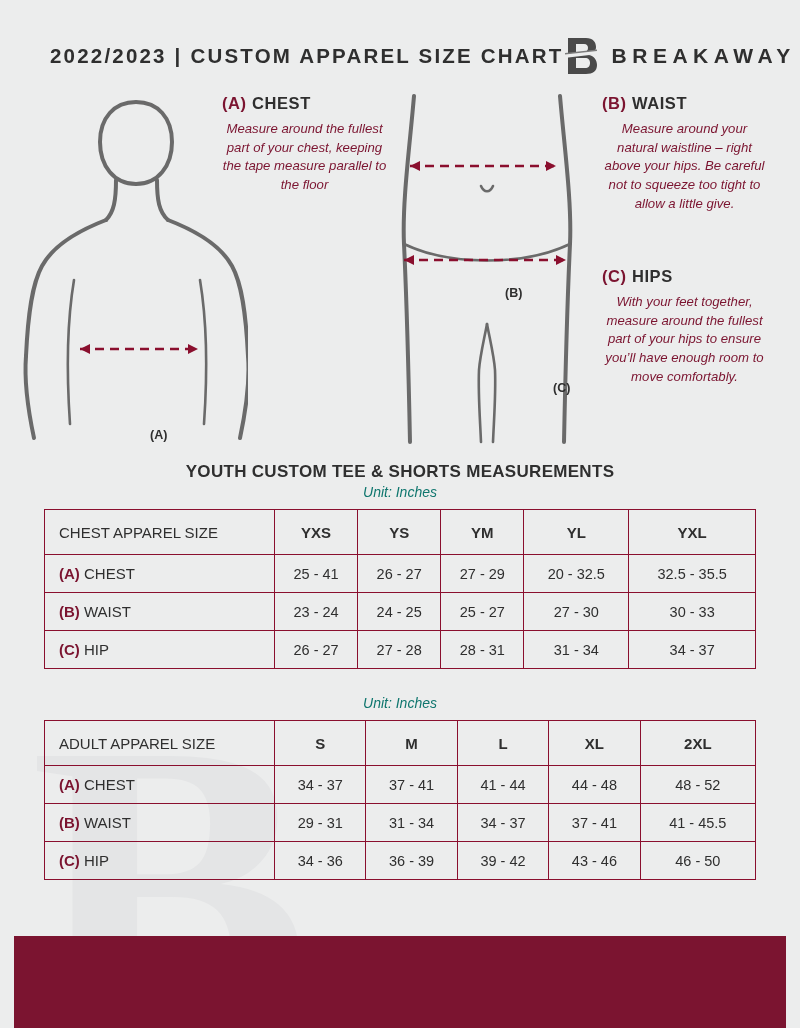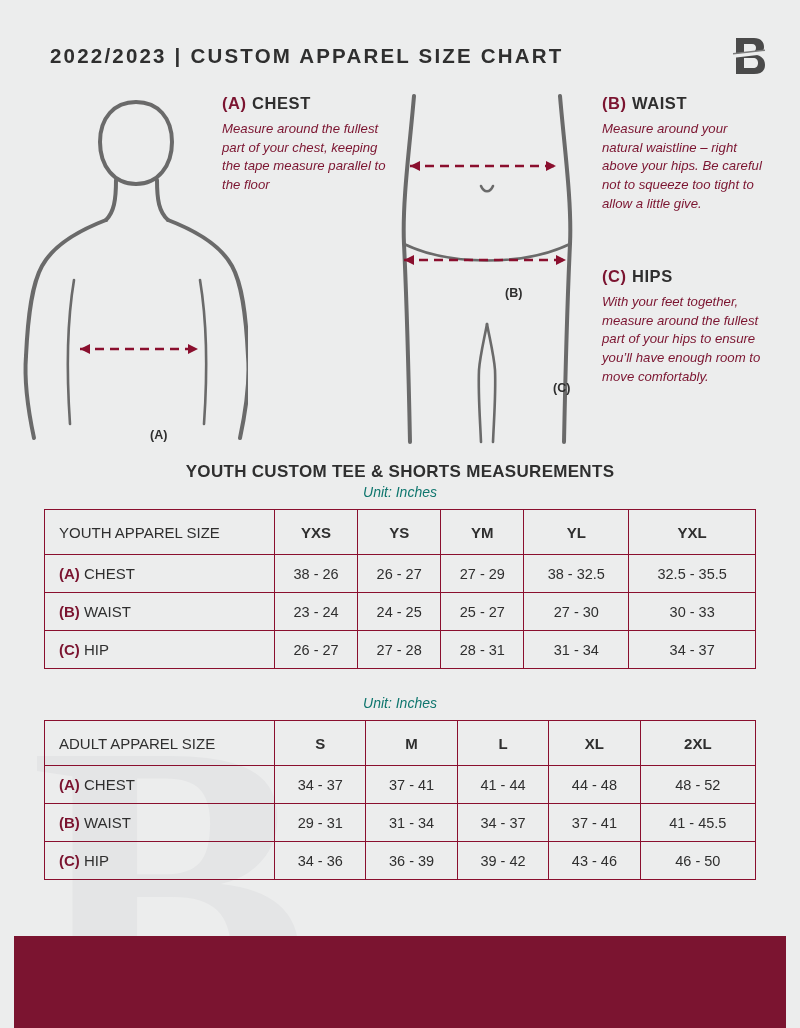--- a/index.html
+++ b/index.html
@@ -76,20 +76,21 @@
     color: #2f2f2f;
   }
   .callout h3 .tag { color: #7b1430; }
   .callout p {
     margin: 0;
     font-size: 13.2px;
     line-height: 1.42;
     font-style: italic;
     color: #7b1430;
     max-width: 165px;
+    text-align: center;
   }
   .callout-chest { left: 222px; top: 4px; }
   .callout-waist { left: 602px; top: 4px; }
   .callout-hips  { left: 602px; top: 177px; }
 
   
   .section { margin-top: 2px; padding: 0 44px; }
   .section-title {
     text-align: center;
     font-size: 17px;
@@ -164,20 +165,21 @@
     <div class="brand">
       <span class="brand-mark">
         <svg width="34" height="40" viewBox="0 0 34 40">
           <path d="M4 2 L22 2 C29 2 32 6 32 11 C32 15 29 18 25 19 C30 20 33 24 33 29 C33 35 29 38 22 38 L4 38 Z" fill="#4a4a4a"></path>
           <path d="M12 8 L20 8 C23 8 24 10 24 12 C24 14.5 22.5 16 19 16 L12 16 Z" fill="#eceded"></path>
           <path d="M12 22 L21 22 C24.5 22 26 24 26 27 C26 30 24.5 32 21 32 L12 32 Z" fill="#eceded"></path>
           <path d="M0 18 L34 14 L34 18 L0 22 Z" fill="#eceded"></path>
           <path d="M1 17 L33 13.5 L33 15 L1 18.5 Z" fill="#7b7b7b"></path>
         </svg>
       </span>
+      <span class="brand-name">BREAKAWAY</span>
     </div>
   </div>
 
   <div class="diagrams">
 
     <div class="fig fig-torso">
       <svg width="230" height="350" viewBox="0 0 230 350">
         <g fill="none" stroke="#6a6a6a" stroke-width="4" stroke-linecap="round">
 
           <path d="M118 8 C140 8 154 24 154 48 C154 72 140 90 118 90 C96 90 82 72 82 48 C82 24 96 8 118 8 Z"></path>
@@ -257,38 +259,38 @@
       <p>With your feet together, measure around the fullest part of your hips to ensure you’ll have enough room to move comfortably.</p>
     </div>
   </div>
 
   <div class="section">
     <div class="section-title">YOUTH CUSTOM TEE &amp; SHORTS MEASUREMENTS</div>
     <div class="section-unit">Unit: Inches</div>
     <table>
       <thead>
         <tr>
-          <th class="rowhead col-label">YOUTH APPAREL SIZE</th>
+          <th class="rowhead col-label">CHEST APPAREL SIZE</th>
           <th>YXS</th>
           <th>YS</th>
           <th>YM</th>
           <th>YL</th>
           <th>YXL</th>
         </tr>
       </thead>
       <tbody>
         <tr>
           <td class="rowhead">
             <span class="tag">(A)</span>
             <span>CHEST</span>
           </td>
-          <td>38 - 26</td>
+          <td>25 - 41</td>
           <td>26 - 27</td>
           <td>27 - 29</td>
-          <td>38 - 32.5</td>
+          <td>20 - 32.5</td>
           <td>32.5 - 35.5</td>
         </tr>
         <tr>
           <td class="rowhead">
             <span class="tag">(B)</span>
             <span>WAIST</span>
           </td>
           <td>23 - 24</td>
           <td>24 - 25</td>
           <td>25 - 27</td>

